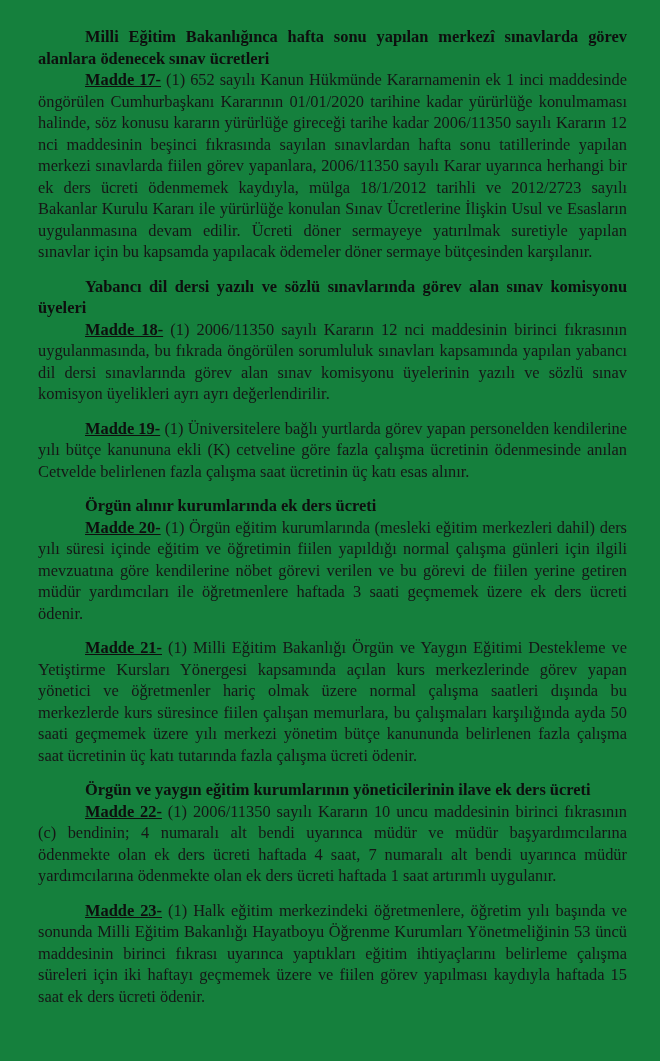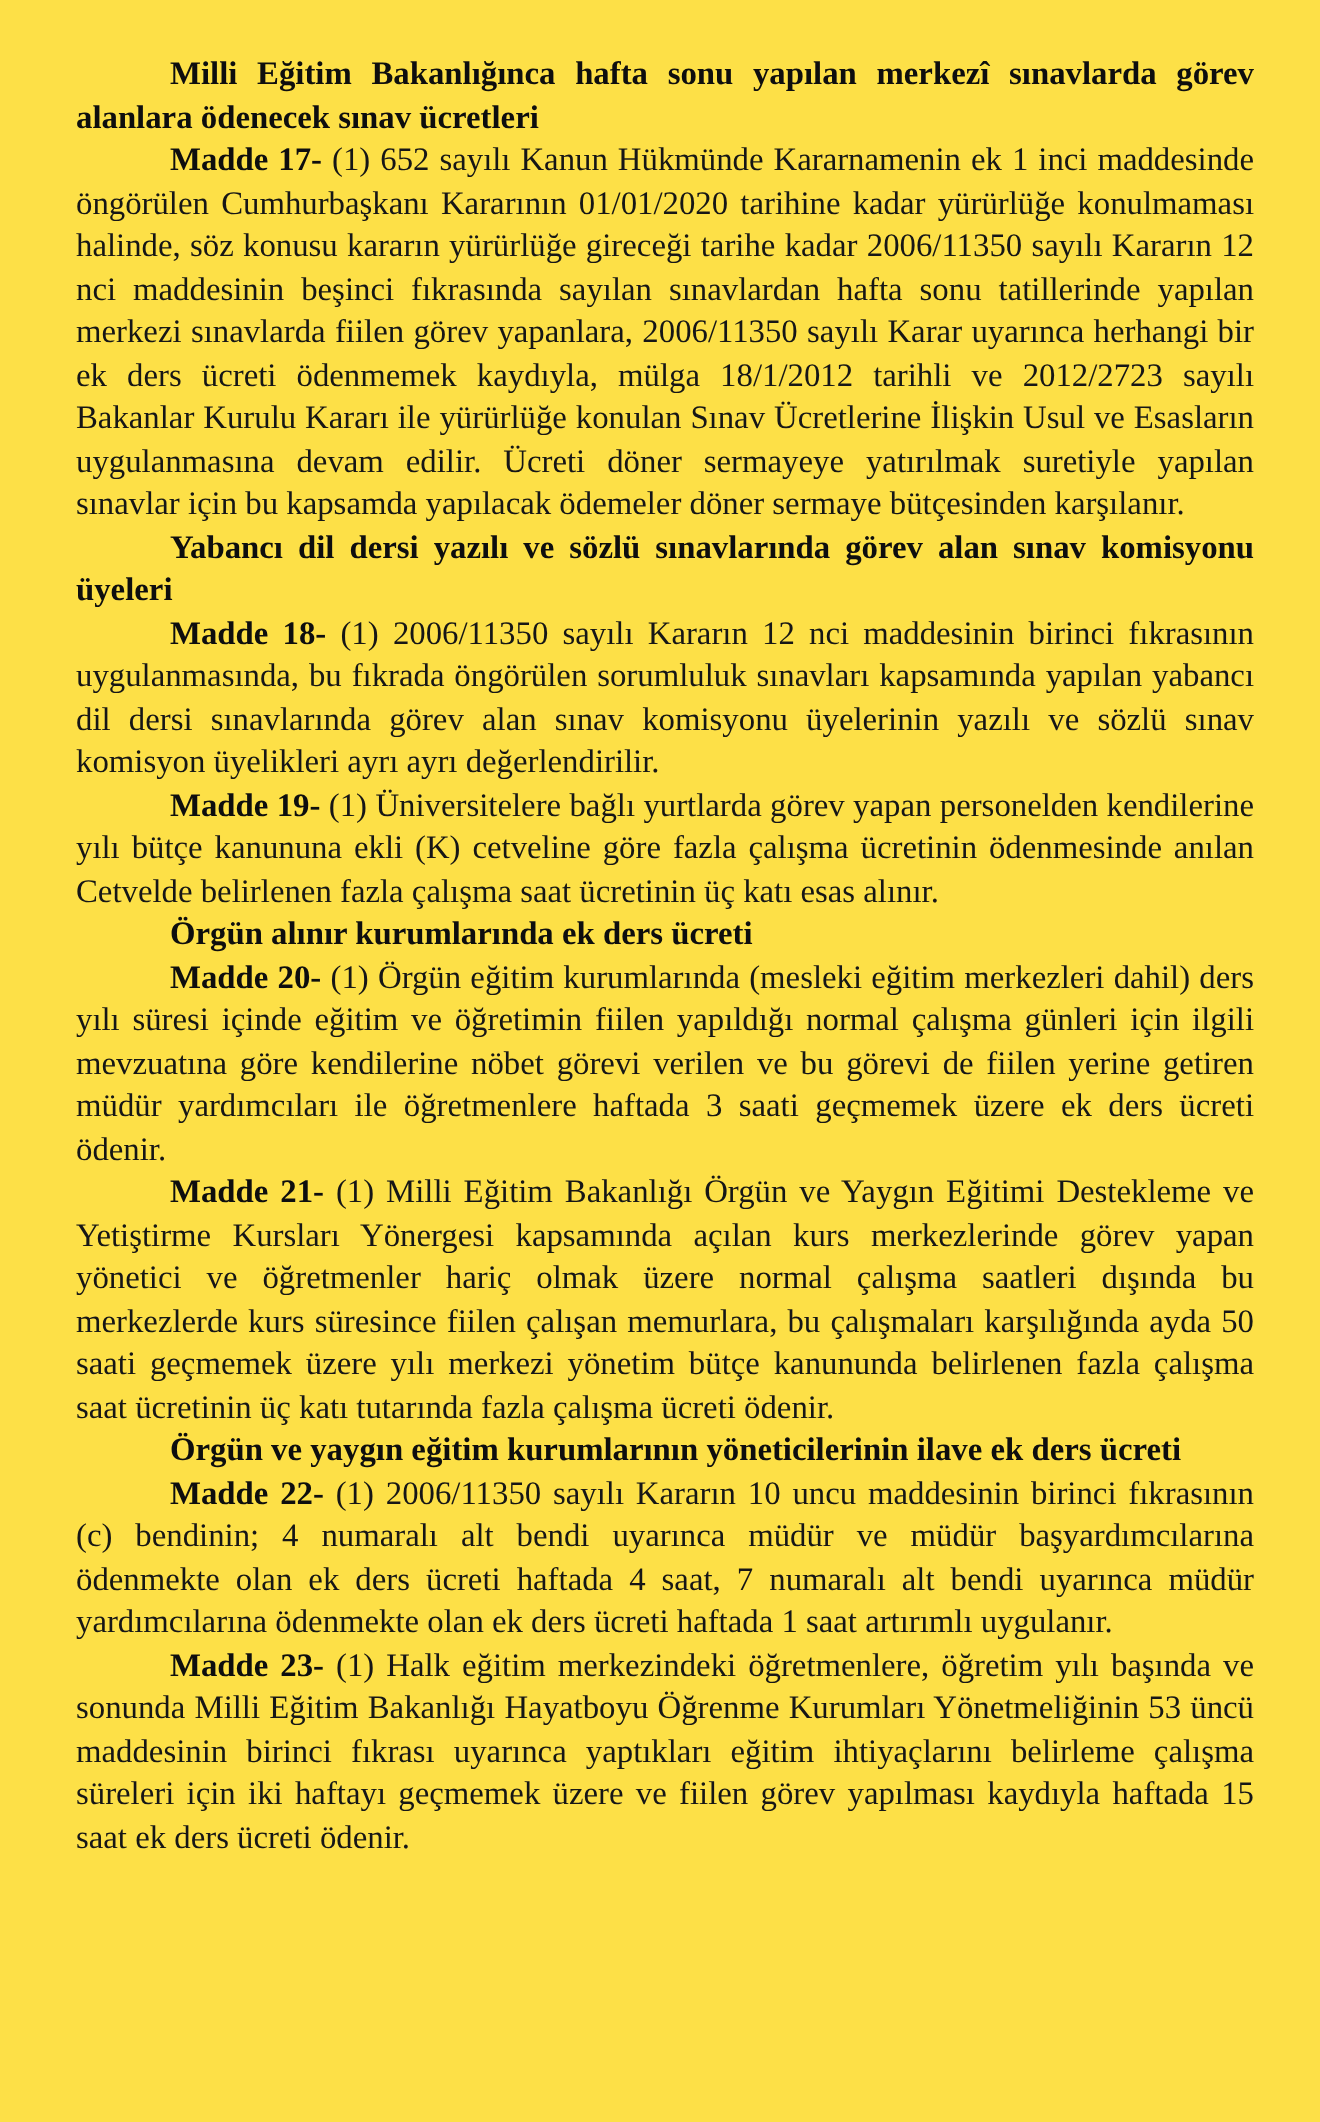--- a/index.html
+++ b/index.html
@@ -5,43 +5,44 @@
   html, body {
     margin: 0;
     padding: 0;
     background: #ffffff;
   }
   .page {
     position: relative;
     width: 660px;
     height: 1061px;
     box-sizing: border-box;
-    background: #fde047;
+    background: #15803d;
     padding: 26px 33px 0 38px;
     overflow: hidden;
     font-family: "Liberation Serif", "DejaVu Serif", serif;
     font-size: 16.4px;
     line-height: 21.5px;
     color: #161616;
     text-rendering: optimizeLegibility;
   }
   .doc-section { margin: 0; }
-  .doc-section + .doc-section { }
+  .doc-section + .doc-section { margin-top: 13px; }
   p {
     margin: 0;
     text-indent: 47px;
     text-align: justify;
   }
   p.sec-heading {
     font-weight: bold;
     color: #0e0e0e;
   }
   .article-label {
     font-weight: bold;
     color: #0e0e0e;
+    text-decoration: underline;
   }
 </style>
 </head>
 <body>
 
 <div class="page">
 
   <div class="doc-section">
     <p class="sec-heading">Milli Eğitim Bakanlığınca hafta sonu yapılan merkezî sınavlarda görev alanlara ödenecek sınav ücretleri</p>
     <p class="sec-body"><span class="article-label">Madde 17-</span><span> (1) 652 sayılı Kanun Hükmünde Kararnamenin ek 1 inci maddesinde öngörülen Cumhurbaşkanı Kararının 01/01/2020 tarihine kadar yürürlüğe konulmaması halinde, söz konusu kararın yürürlüğe gireceği tarihe kadar 2006/11350 sayılı Kararın 12 nci maddesinin beşinci fıkrasında sayılan sınavlardan hafta sonu tatillerinde yapılan merkezi sınavlarda fiilen görev yapanlara, 2006/11350 sayılı Karar uyarınca herhangi bir ek ders ücreti ödenmemek kaydıyla, mülga 18/1/2012 tarihli ve 2012/2723 sayılı Bakanlar Kurulu Kararı ile yürürlüğe konulan Sınav Ücretlerine İlişkin Usul ve Esasların uygulanmasına devam edilir. Ücreti döner sermayeye yatırılmak suretiyle yapılan sınavlar için bu kapsamda yapılacak ödemeler döner sermaye bütçesinden karşılanır.</span></p>

